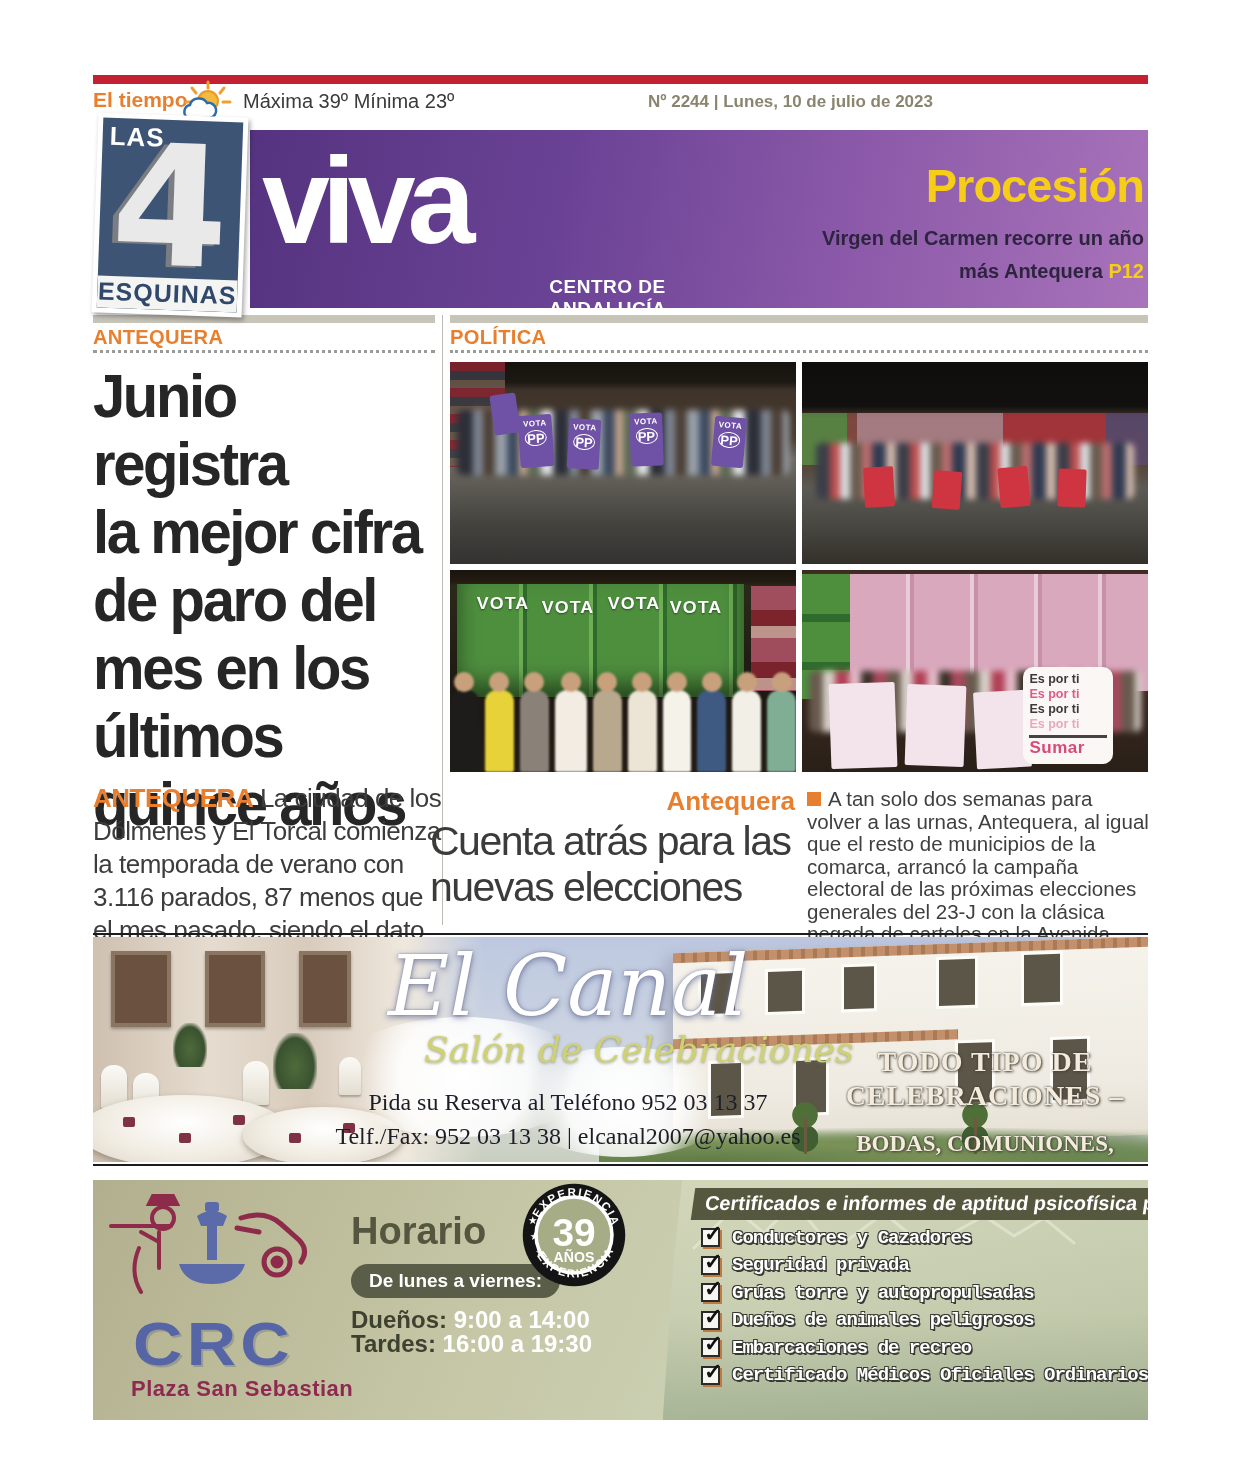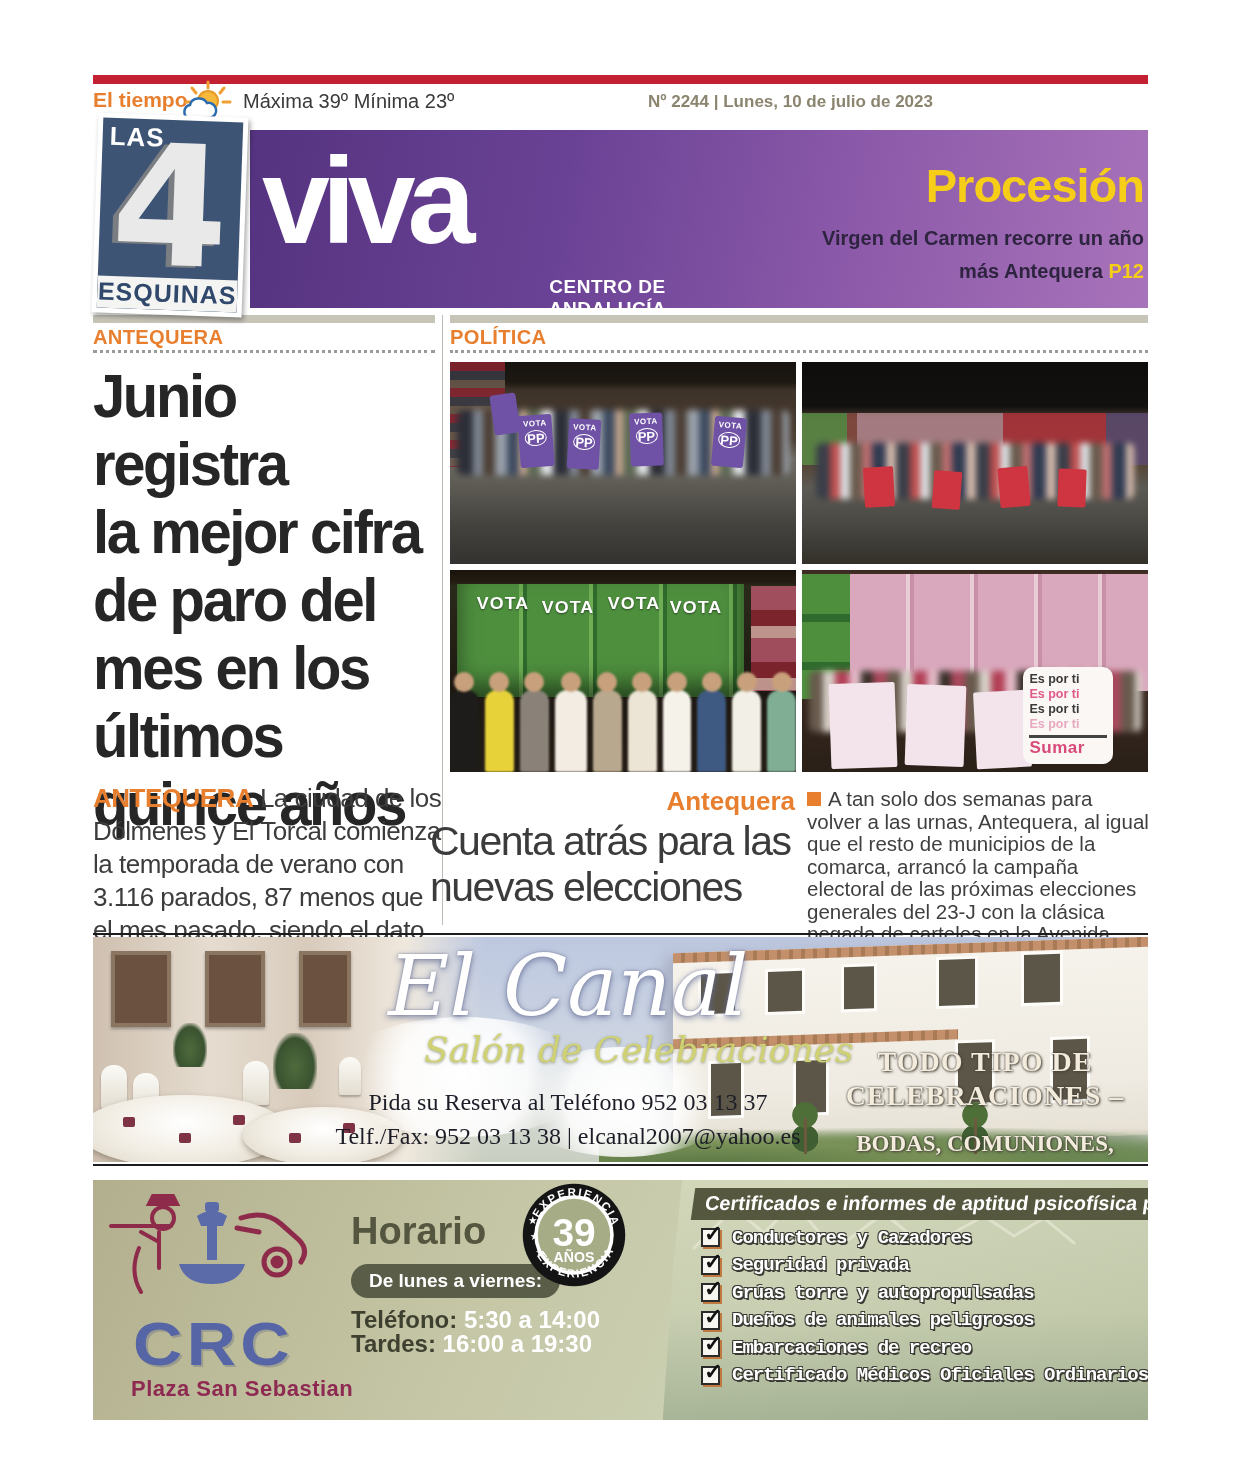--- a/index.html
+++ b/index.html
@@ -337,21 +337,21 @@
       <circle cx="176" cy="74" r="13"></circle>
       <circle cx="176" cy="74" r="4" fill="#8e2a4a"></circle>
       <path d="M136 40 l22 4"></path>
     </g>
   </svg>
   <div class="crc-letters">CRC</div>
   <div class="crc-sub">Plaza San Sebastian</div>
 
   <div class="crc-horario">Horario</div>
   <div class="crc-pill">De lunes a viernes:</div>
-  <div class="crc-row" style="top:126px;"><span class="lbl">Teléfono: </span><span class="val">5:30 a 14:00</span></div>
+  <div class="crc-row" style="top:126px;"><span class="lbl">Dueños: </span><span class="val">9:00 a 14:00</span></div>
   <div class="crc-row" style="top:150px;"><span class="lbl">Tardes: </span><span class="val">16:00 a 19:30</span></div>
   <div class="crc-phones">
     <svg width="22" height="22" viewBox="0 0 24 24">
         <path d="M4 3 C3 3 2 4 2 6 c0 8 8 16 16 16 c2 0 3-1 3-2 l-1-4 -4 1 c-3-1 -7-5 -8-8 l1-4 z" fill="#3a3c30"></path>
       </svg>
     <span>952 84 44 15</span>
     <span class="wa-circle">✆</span>
     <span>660 13 55 46</span>
   </div>
 

